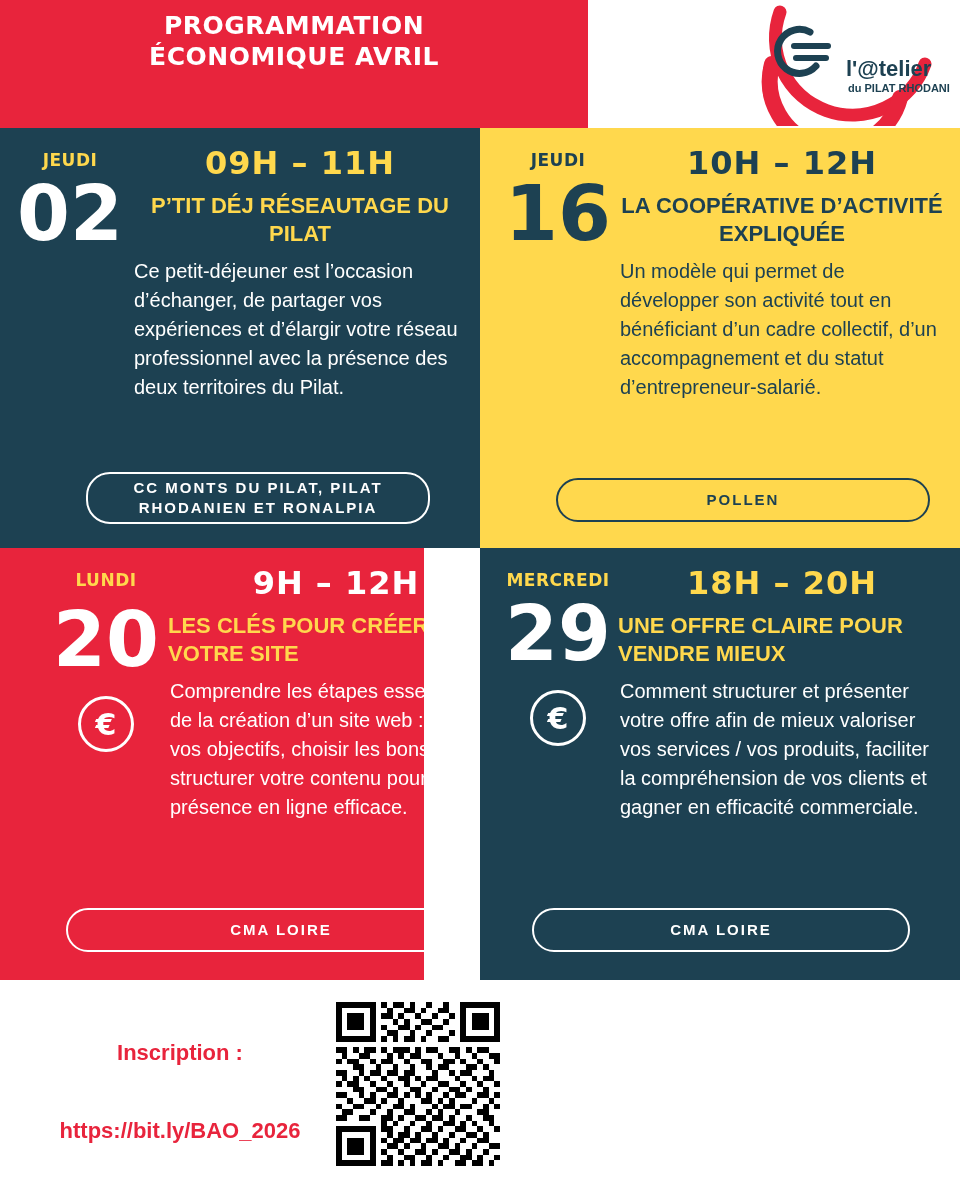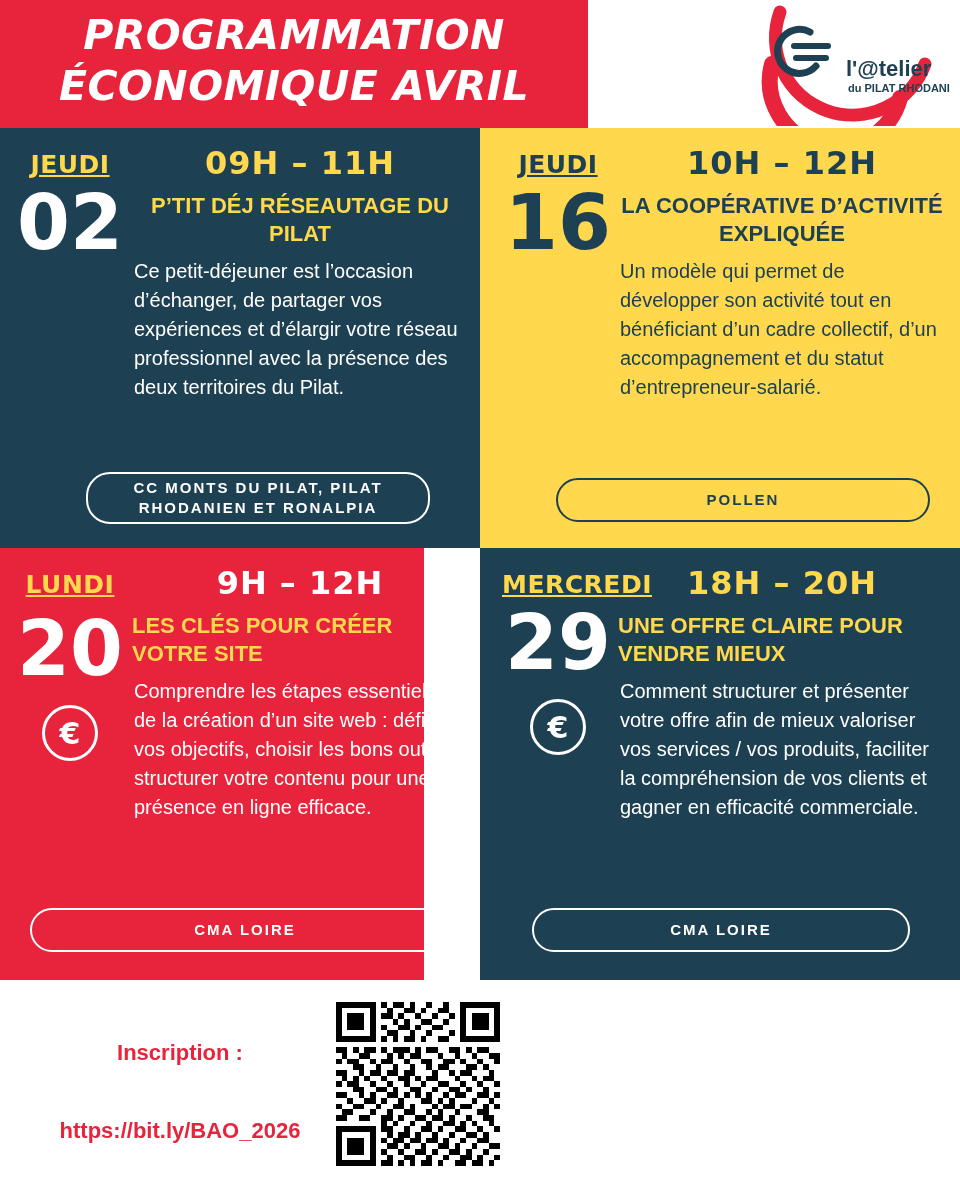--- a/index.html
+++ b/index.html
@@ -29,25 +29,24 @@
     background: #e8243c;
   }
   .header-title {
     position: absolute;
     left: 0; top: 10px;
     width: 588px;
     text-align: center;
     color: #ffffff;
     font-family: "DejaVu Sans", sans-serif;
     font-weight: 900;
-    font-size: 41px;
+    font-size: 25px;
     line-height: 1.25;
     letter-spacing: 0.5px;
     text-transform: uppercase;
-    font-style: italic;
   }
   .logo-wrap {
     position: absolute;
     right: 0; top: 0;
     width: 372px; height: 128px;
   }
   .logo-svg { position: absolute; right: 10px; top: 2px; }
 
   
   .grid {
@@ -55,40 +54,39 @@
     top: 128px; left: 0;
     width: 960px; height: 852px;
   }
   .card {
     position: absolute;
     padding: 0;
     overflow: hidden;
   }
   .card-1 { left: 0;   top: 0;   width: 480px; height: 420px; background: #1d4152; }
   .card-2 { left: 480px; top: 0; width: 480px; height: 420px; background: #ffd84d; }
-  .card-3 { left: 0;   top: 420px; width: 424px; height: 432px; background: #e8243c; }
+  .card-3 { left: 0;   top: 420px; width: 424px; height: 432px; background: #e8243c; padding-left: 36px; }
   .card-4 { left: 480px; top: 420px; width: 480px; height: 432px; background: #1d4152; }
 
   .card-inner { position: relative; width: 100%; height: 100%; }
 
   .daycol {
     position: absolute;
     left: 14px; top: 22px;
     width: 112px;
     text-align: center;
   }
   .card-2 .daycol, .card-4 .daycol { left: 22px; }
   .dayname {
     font-family: "DejaVu Sans", sans-serif;
     font-weight: 900;
-    font-size: 25px;
+    font-size: 17px;
     letter-spacing: 0.5px;
     text-transform: uppercase;
     white-space: nowrap;
-    text-decoration: underline;
   }
   .daynum {
     font-family: "DejaVu Sans", sans-serif;
     font-weight: 900;
     font-size: 76px;
     line-height: 1;
     margin-top: 6px;
   }
   .card-1 .dayname, .card-1 .daynum { color: #ffd84d; }
   .card-1 .daynum { color: #ffffff; }

